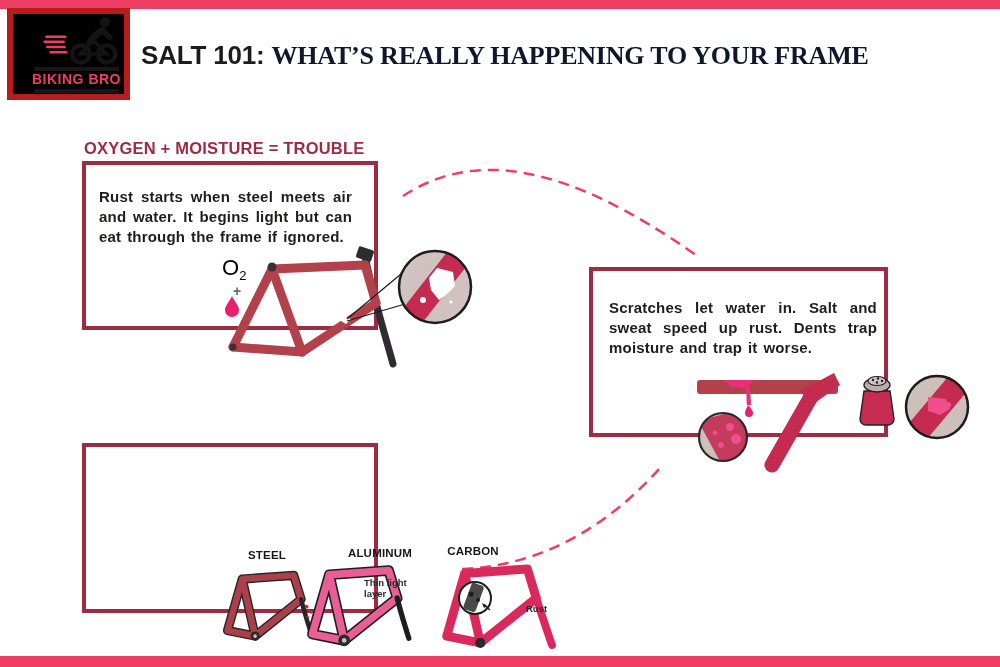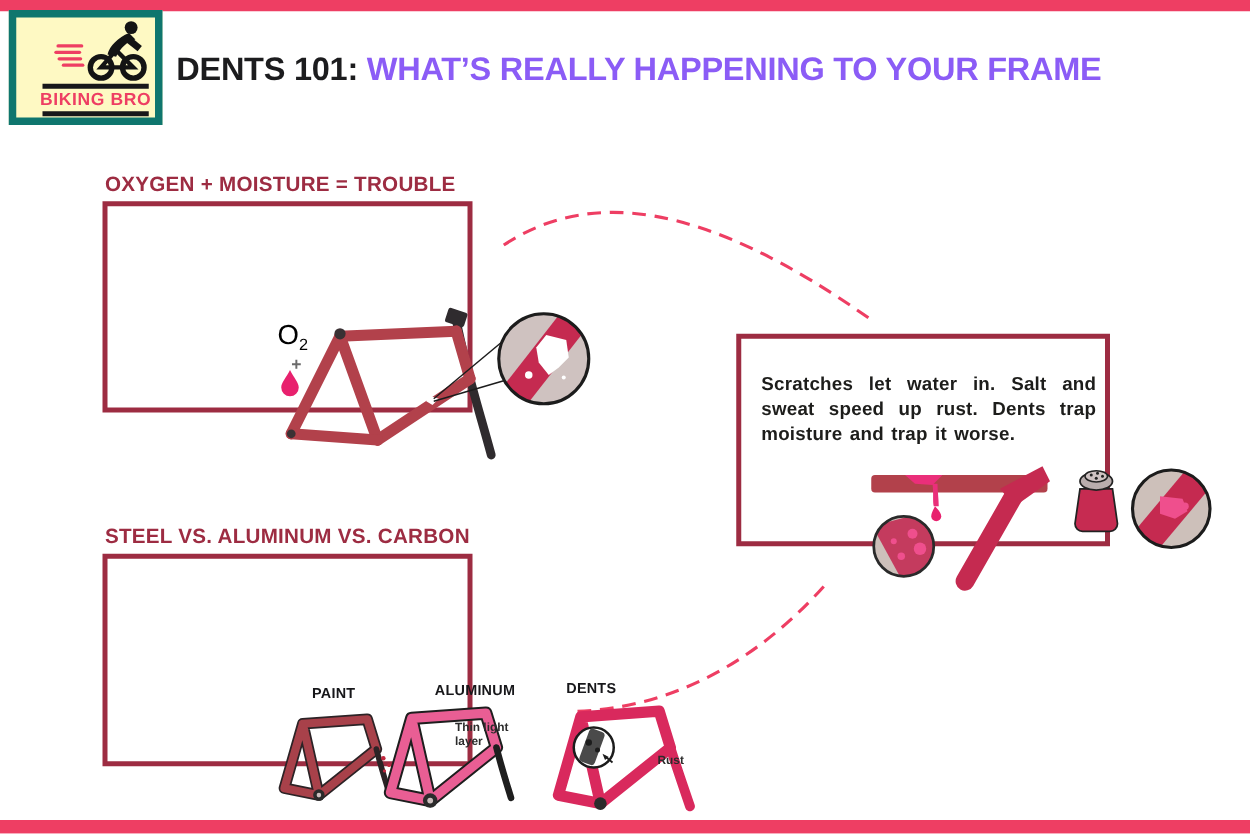--- a/index.html
+++ b/index.html
@@ -7,34 +7,34 @@
   .canvas {
     position:relative; width:1000px; height:667px; background:#ffffff;
     font-family:"Liberation Sans", sans-serif; overflow:hidden;
   }
   .bar { position:absolute; left:0; width:1000px; background:#ee3e63; }
   .bar.top { top:0; height:9px; }
   .bar.bottom { top:656px; height:11px; }
 
   
   .logo { position:absolute; left:7px; top:8px; width:123px; height:92px;
-          background:#fef9c3; border:6px solid #0f766e; z-index:5;padding-left:16px; }
+          background:#000000; border:6px solid #b91c1c; z-index:5;padding-left:16px; }
   .logo-inner { position:relative; width:100%; height:100%; }
   .logo-icon { position:absolute; left:14px; top:2px; width:86px; height:50px; }
   .logo-rule { position:absolute; left:5px; right:5px; height:4px; background:#17171a; }
   .logo-rule.r1 { top:53px; }
   .logo-rule.r2 { top:75px; }
   .brand-name { position:absolute; left:0; right:0; top:57px; text-align:center;
                 font-size:14px; font-weight:bold; letter-spacing:.5px; color:#ee3e63; }
 
   
   .title { position:absolute; left:141px; top:40px; font-size:26px; font-weight:bold;
            letter-spacing:-.2px; white-space:nowrap; }
   .title .t1 { color:#1c1c1e; }
-  .title .t2 { color:#8b5cf6; }
+  .title .t2 { color:#0f172a;font-family:Liberation Serif, serif; }
 
   
   .sec-h { position:absolute; font-size:16.5px; font-weight:bold; color:#9d2c42;
            letter-spacing:.2px; white-space:nowrap;text-align:right; }
   .sec-box { position:absolute; border:4px solid #9d2c42; background:#fff; }
   .sec-body { position:absolute; font-size:15px; font-weight:bold; color:#1d1d1b;
               line-height:20px; text-align:justify; letter-spacing:.2px; word-spacing:1.5px; }
 
   #h1 { left:84px; top:139px; }
   #box1 { left:82px; top:161px; width:296px; height:169px; }
@@ -100,31 +100,32 @@
           <path d="M72 16 L82 24 L78 29 L68 21 Z"></path>
         </g>
       </svg>
       <div class="logo-rule r1"></div>
       <div class="brand-name">BIKING BRO</div>
       <div class="logo-rule r2"></div>
     </div>
   </div>
 
   <div class="title">
-    <span class="t1">DENTS 101:</span>
+    <span class="t1">SALT 101:</span>
     <span class="t2">WHAT’S REALLY HAPPENING TO YOUR FRAME</span>
   </div>
 
   <svg id="curves" width="1000" height="667" viewBox="0 0 1000 667">
     <path d="M403 196 C470 152 560 158 700 258" fill="none" stroke="#ee3e63" stroke-width="2.5" stroke-dasharray="11 7"></path>
     <path d="M462 569 C545 566 612 522 660 468" fill="none" stroke="#ee3e63" stroke-width="2.5" stroke-dasharray="11 7"></path>
   </svg>
 
   <div id="h1" class="sec-h">OXYGEN + MOISTURE = TROUBLE</div>
   <div id="box1" class="sec-box"></div>
+  <div id="body1" class="sec-body">Rust starts when steel meets air and water. It begins light but can eat through the frame if ignored.</div>
 
   <div class="o2"><span>O</span><sub>2</sub></div>
   <div class="plus">+</div>
   <svg class="droplet" width="16" height="22" viewBox="0 0 16 22">
     <path d="M8 0 C5 6 1 10 1 14 A7 7 0 0 0 15 14 C15 10 11 6 8 0 Z" fill="#e8216e"></path>
   </svg>
 
   <svg id="illu1" width="282" height="138" viewBox="0 0 282 138">
 
     <path d="M150 14 C158 55 168 85 178 122" fill="none" stroke="#2f2b2e" stroke-width="7" stroke-linecap="round"></path>
@@ -209,26 +210,25 @@
       <circle cx="249" cy="42" r="31" fill="#cdc0ba"></circle>
       <g clip-path="url(#clip2b)">
         <rect x="238" y="-16" width="24" height="116" transform="rotate(40 249 42)" fill="#c52a50"></rect>
         <path d="M240 32 L258 34 L262 44 L252 50 L240 46 Z" fill="#ef4f8d"></path>
         <circle cx="260" cy="40" r="3" fill="#ef4f8d"></circle>
       </g>
       <circle cx="249" cy="42" r="31" fill="none" stroke="#1c1c1c" stroke-width="2.5"></circle>
     </g>
   </svg>
 
-  <div id="h3" class="sec-h">STEEL VS. ALUMINUM VS. CARBON</div>
   <div id="box3" class="sec-box"></div>
 
-  <div id="lbl-steel" class="bike-label">PAINT</div>
+  <div id="lbl-steel" class="bike-label">STEEL</div>
   <div id="lbl-aluminum" class="bike-label">ALUMINUM</div>
-  <div id="lbl-carbon" class="bike-label">DENTS</div>
+  <div id="lbl-carbon" class="bike-label">CARBON</div>
   <div id="note-oxide" class="bike-note">Thin light layer</div>
   <div id="note-rust" class="bike-note">Rust</div>
 
   <svg id="illu3" width="342" height="105" viewBox="0 0 342 105">
     <defs>
       <g id="mf">
         <path d="M6 68 L22 12 L78 8 L86 34 L36 74 Z M22 12 L36 74" fill="none" stroke-linecap="round" stroke-linejoin="round"></path>
       </g>
     </defs>
 

